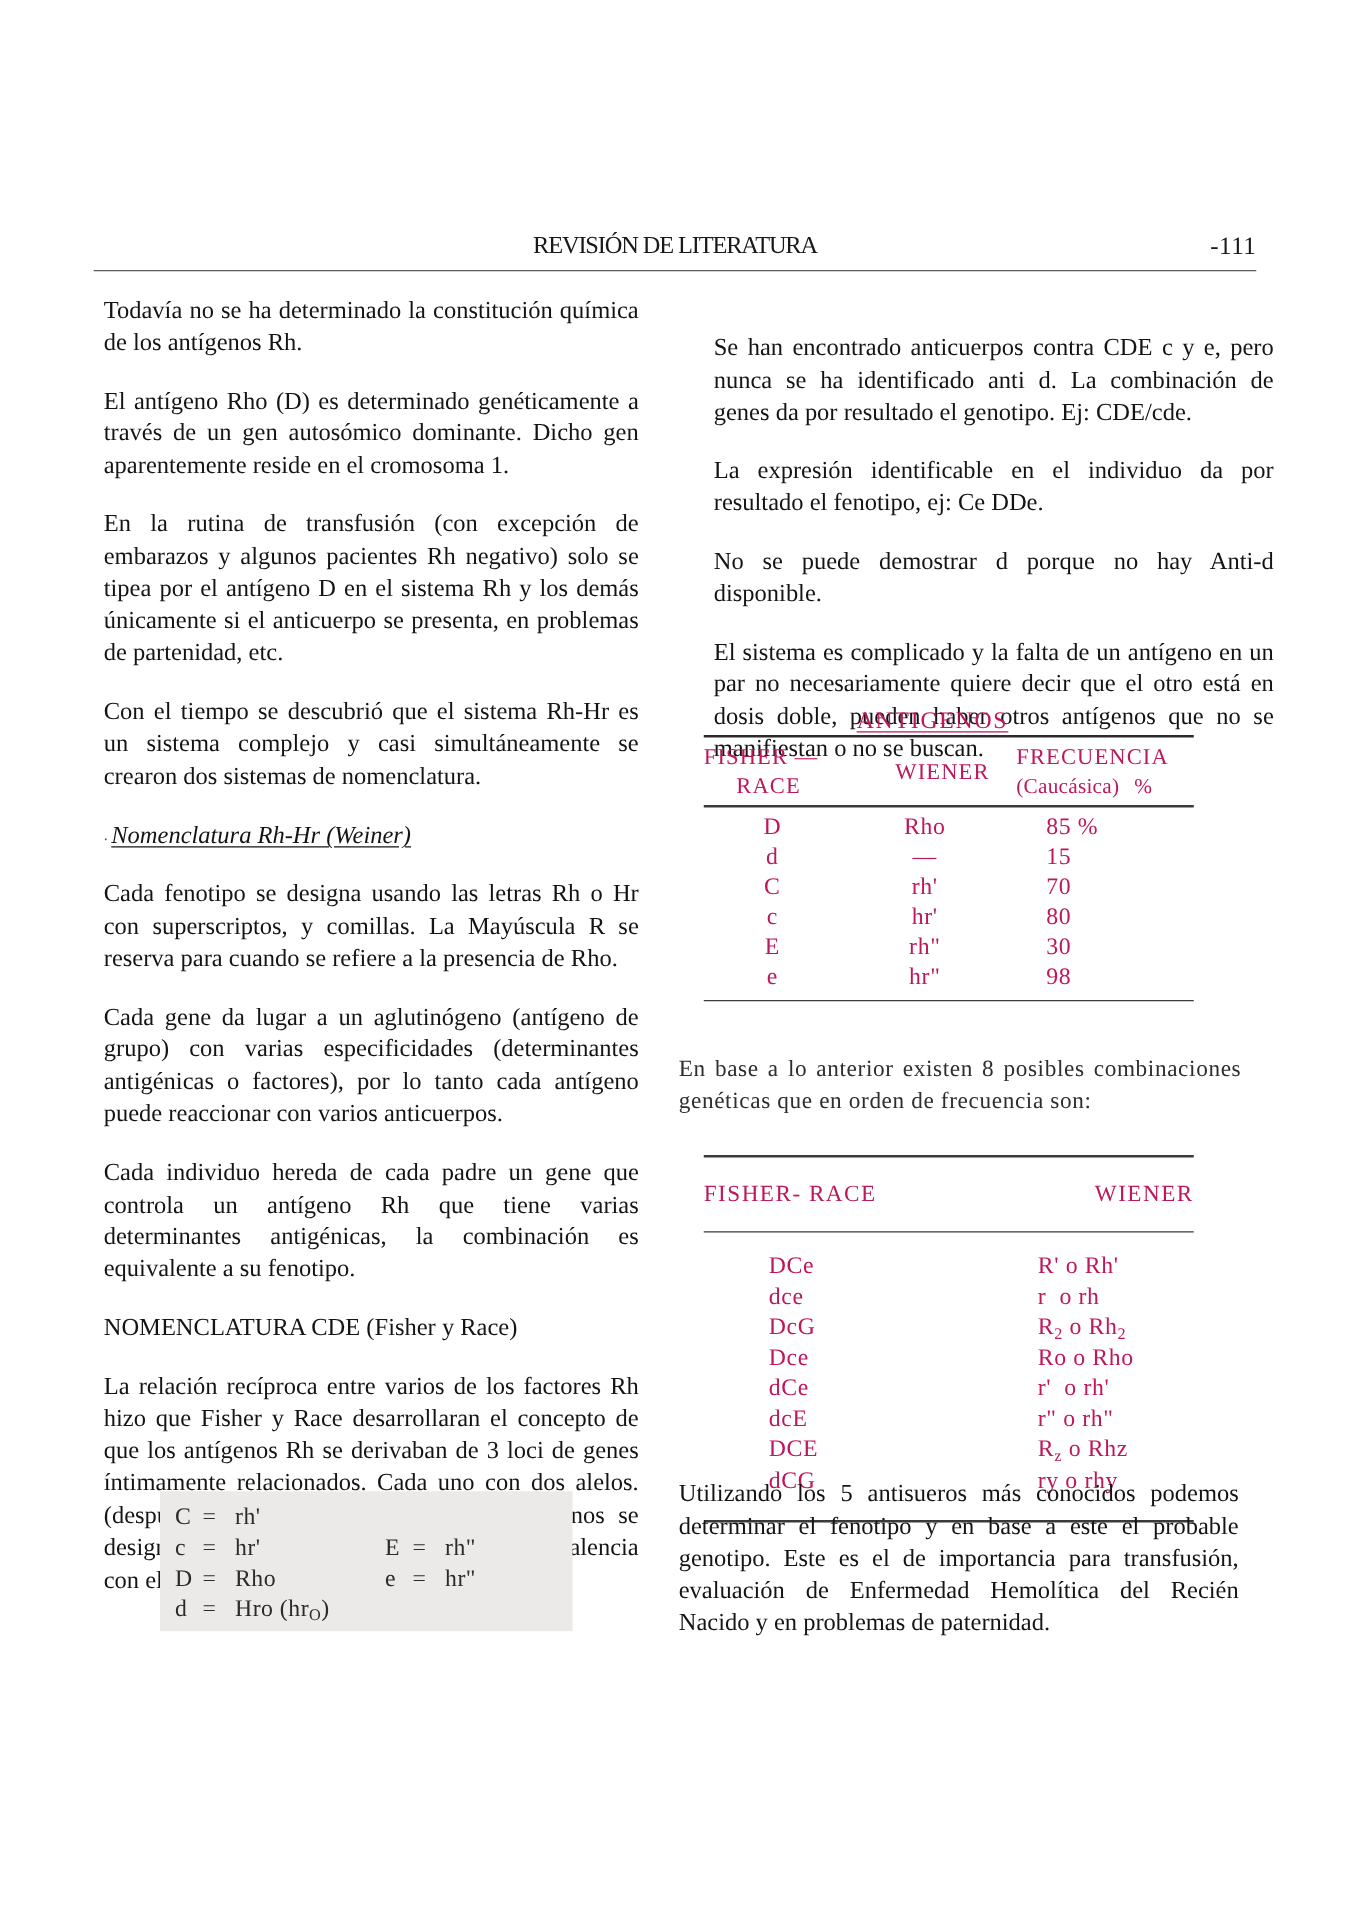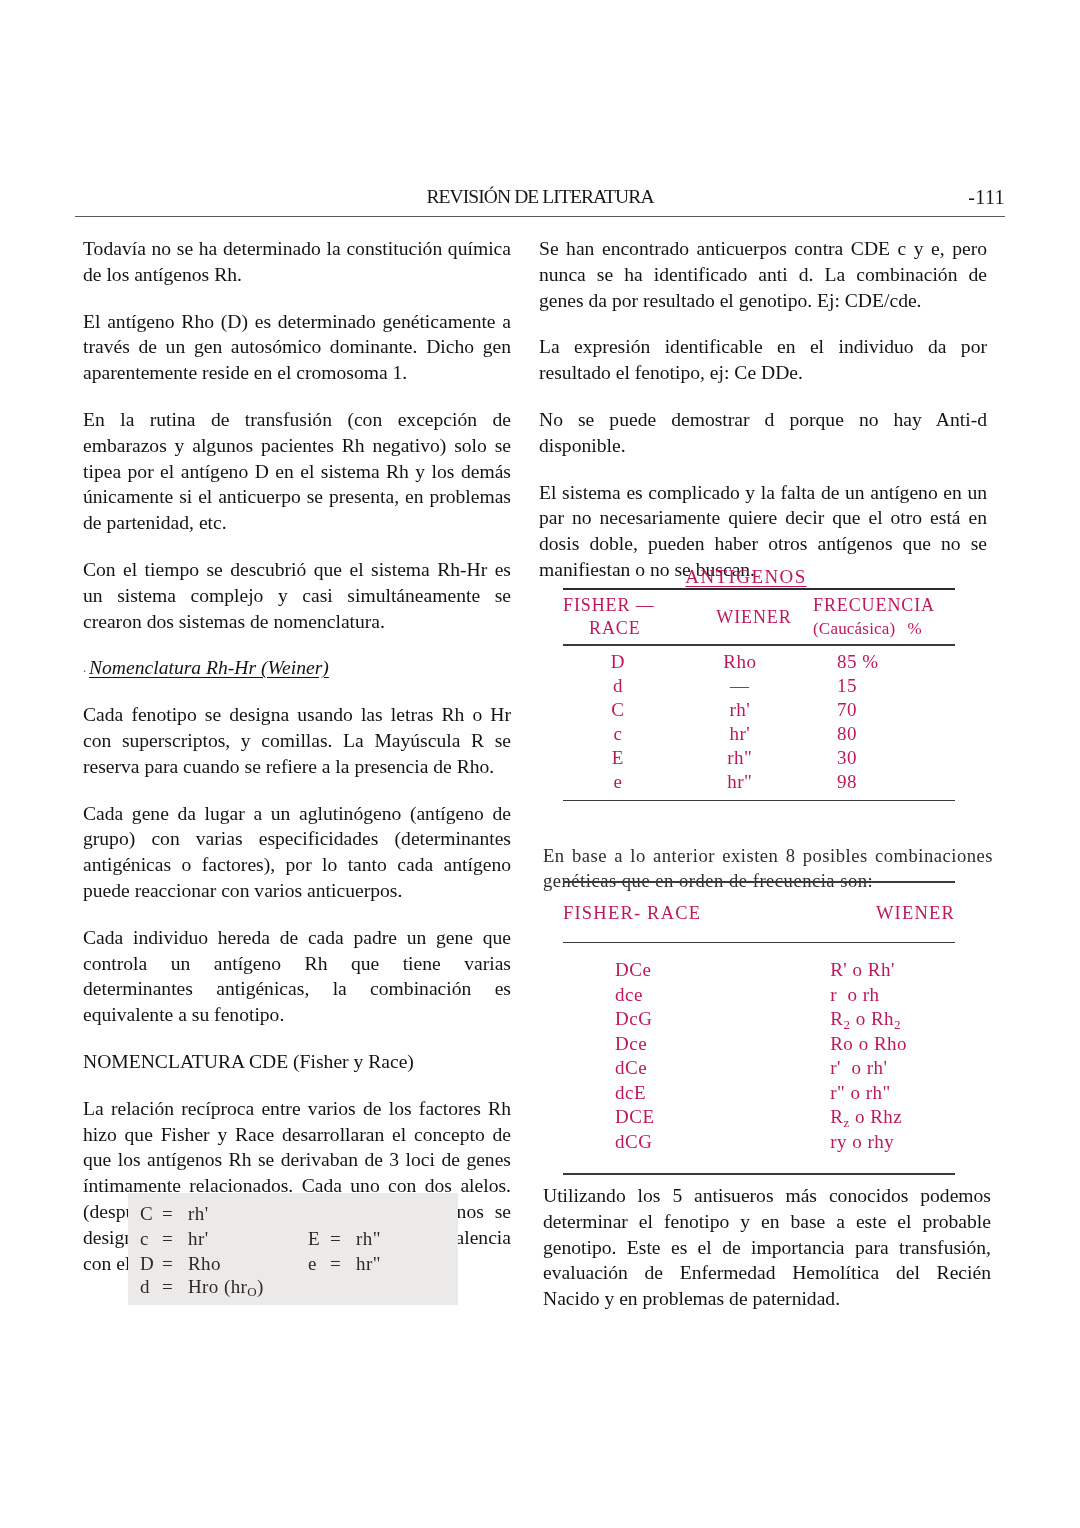--- a/index.html
+++ b/index.html
@@ -57,21 +57,21 @@
     height: 1px;
     background: #5a5a5a;
   }
 
   
   .col {
     position: absolute;
     top: 236px;
   }
   .col-left  { left: 83px;  width: 428px; }
-  .col-right { left: 539px; width: 448px; }
+  .col-right { left: 571px; width: 448px; margin-top: 30px; }
 
   p.para {
     margin: 0 0 21px 0;
     font-size: 19.6px;
     line-height: 25.8px;
     text-align: justify;
     text-justify: inter-word;
     hyphens: none;
   }
   p.para:last-child { margin-bottom: 0; }
@@ -190,21 +190,21 @@
     width: 450px;
     font-size: 18.6px;
     line-height: 25px;
     letter-spacing: 0.5px;
     color: #2e2e2e;
     text-align: justify;
     margin-top: 25px;
   }
 
   
-  .tbl2 { left: 543px; top: 881px; width: 450px; }
+  .tbl2 { left: 543px; top: 924px; width: 450px; }
   .tbl2-rules { width: 392px; margin-left: 20px; }
   .t2-head {
     display: flex;
     width: 392px;
     margin-left: 20px;
     padding: 20px 0 18px 0;
     font-size: 18.5px;
     letter-spacing: 1.2px;
   }
   .t2-h1 { flex: 1; text-align: left; }

